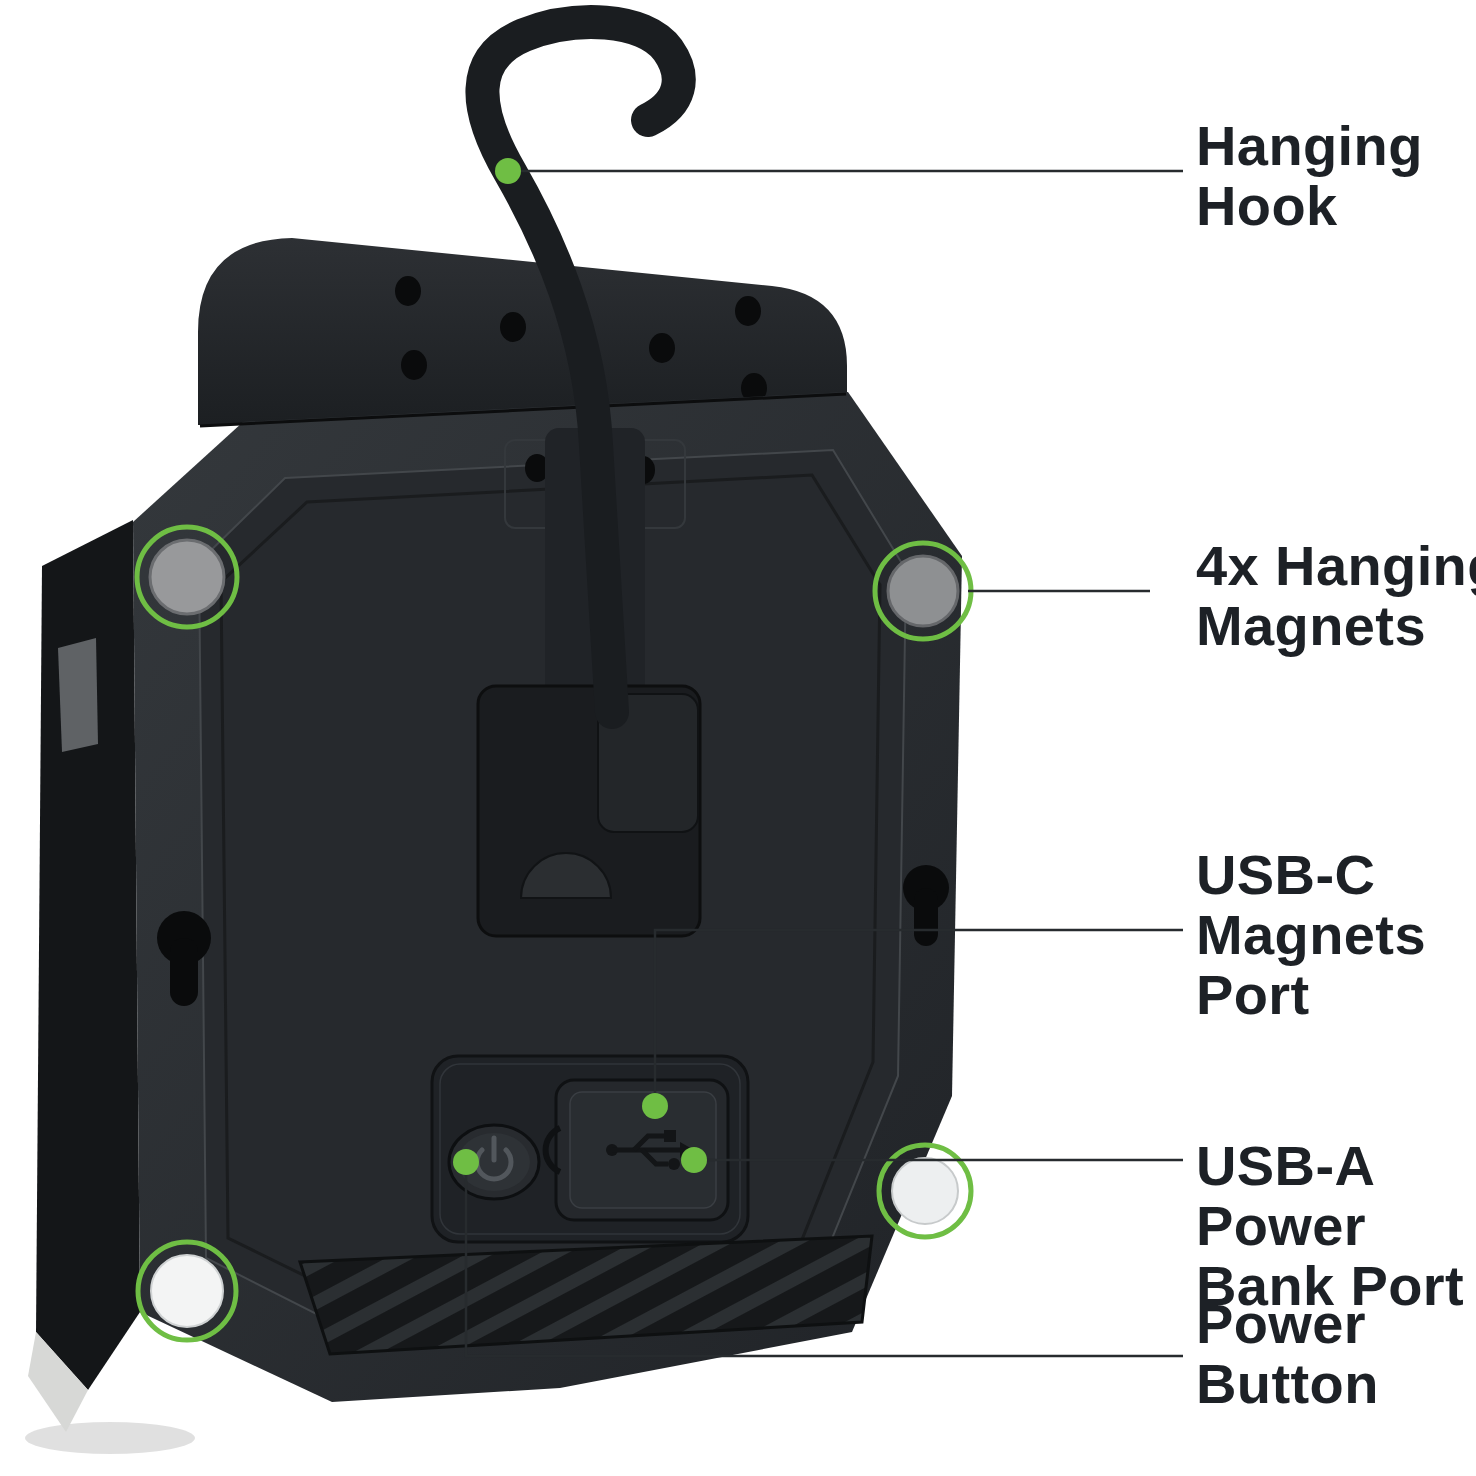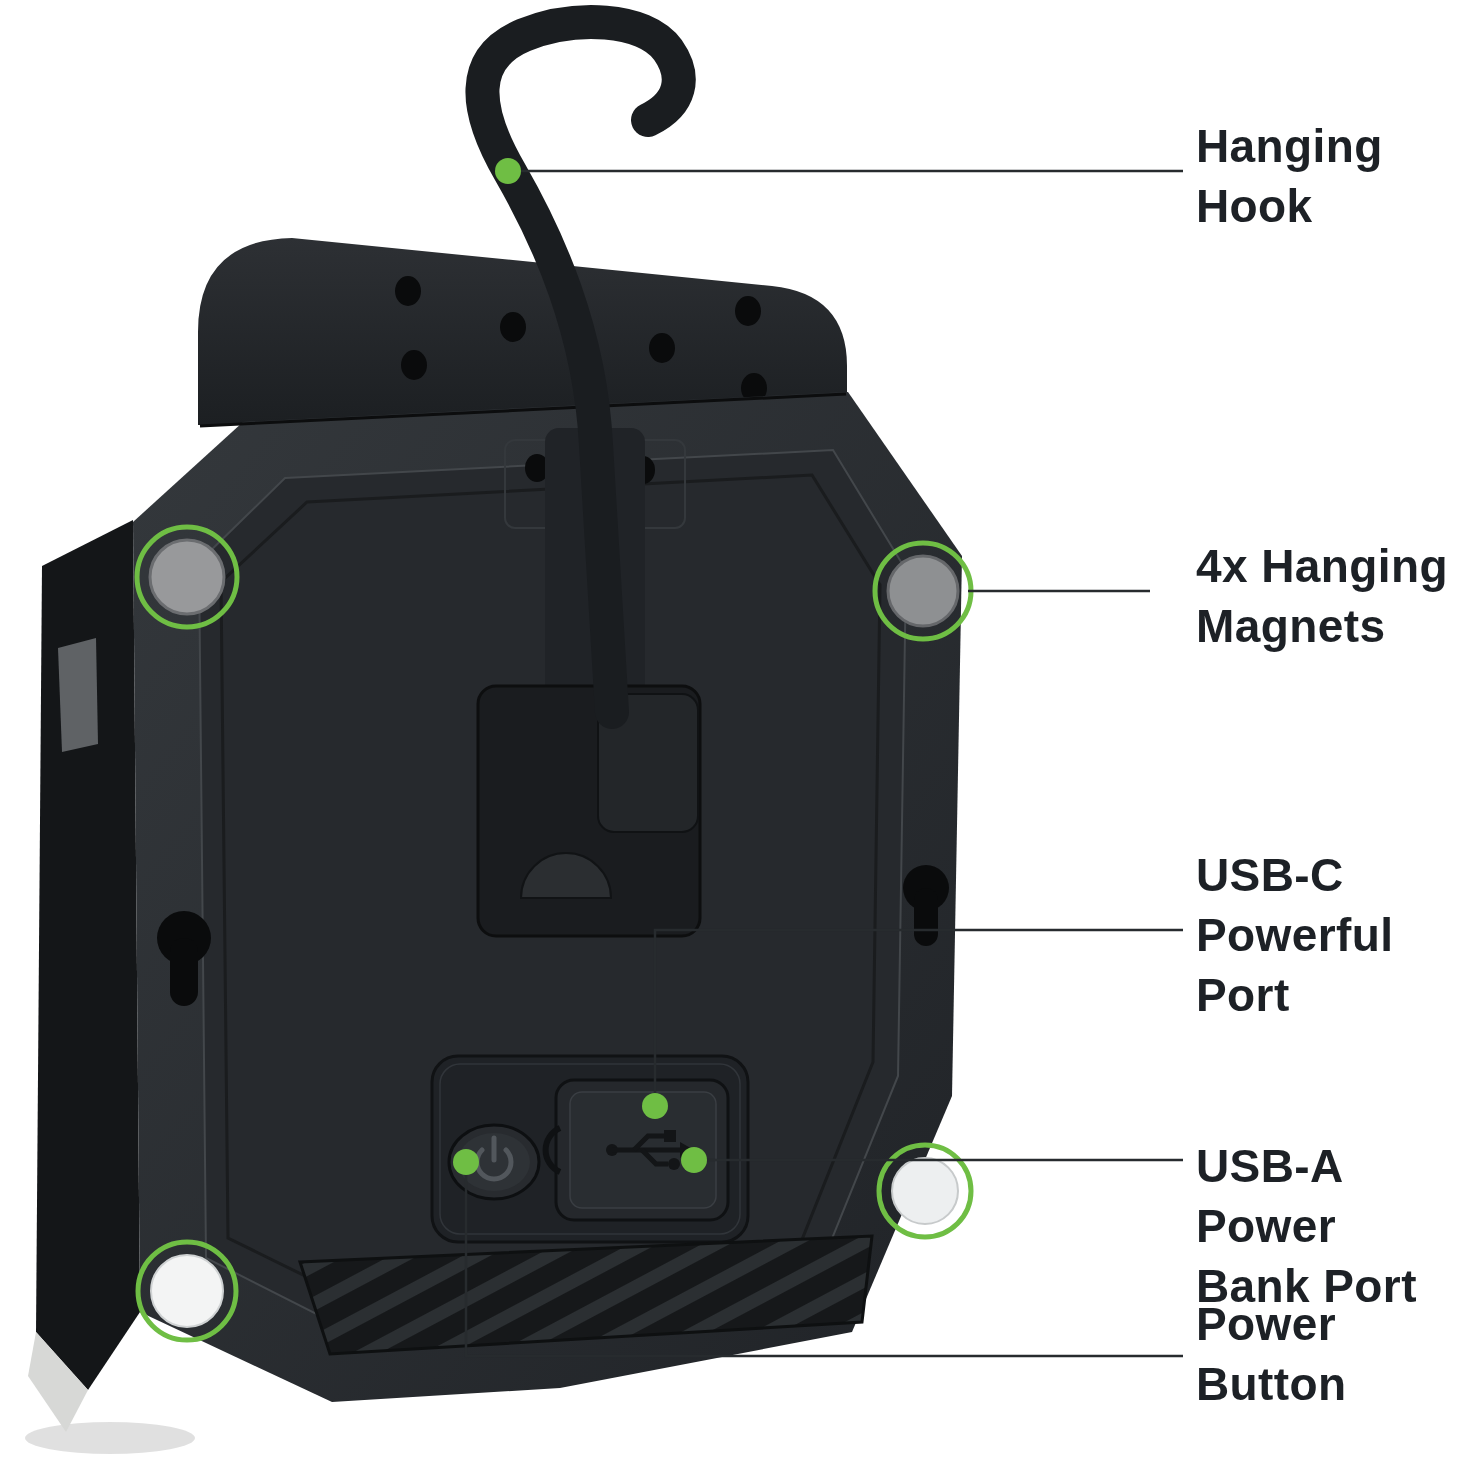--- a/index.html
+++ b/index.html
@@ -14,21 +14,21 @@
     background:var(--background,#fff);
     font-family:"Liberation Sans",sans-serif;
     overflow:hidden;
   }
   .canvas > svg{position:absolute;left:0;top:0;}
   .accent{fill:var(--accent-green,#6fbe44);}
   .accent-ring{fill:none;stroke:var(--accent-green,#6fbe44);}
   .callout path{stroke:var(--line-color,#272b2e);fill:none;stroke-width:2.5;}
   .label{
     position:absolute;left:1196px;
-    font-weight:700;font-size:46px;line-height:60px;
+    font-weight:700;font-size:56px;line-height:60px;
     color:var(--label-color,#1d2126);
     white-space:pre;letter-spacing:0.4px;
   }
 </style>
 </head>
 <body>
 
 <div class="canvas">
 
   <svg viewBox="0 0 1476 1476" width="1476" height="1476">
@@ -157,21 +157,21 @@
       <circle cx="694" cy="1160" r="13" class="accent"></circle>
       <circle cx="466" cy="1162" r="13" class="accent"></circle>
     </g>
   </svg>
 
   <div class="label" style="top:116px">Hanging
 Hook</div>
   <div class="label" style="top:536px">4x Hanging
 Magnets</div>
   <div class="label" style="top:845px">USB-C
-Powerful
+Magnets
 Port</div>
   <div class="label" style="top:1136px">USB-A
 Power
 Bank Port</div>
   <div class="label" style="top:1294px">Power
 Button</div>
 
 </div>
 
 </body></html>

